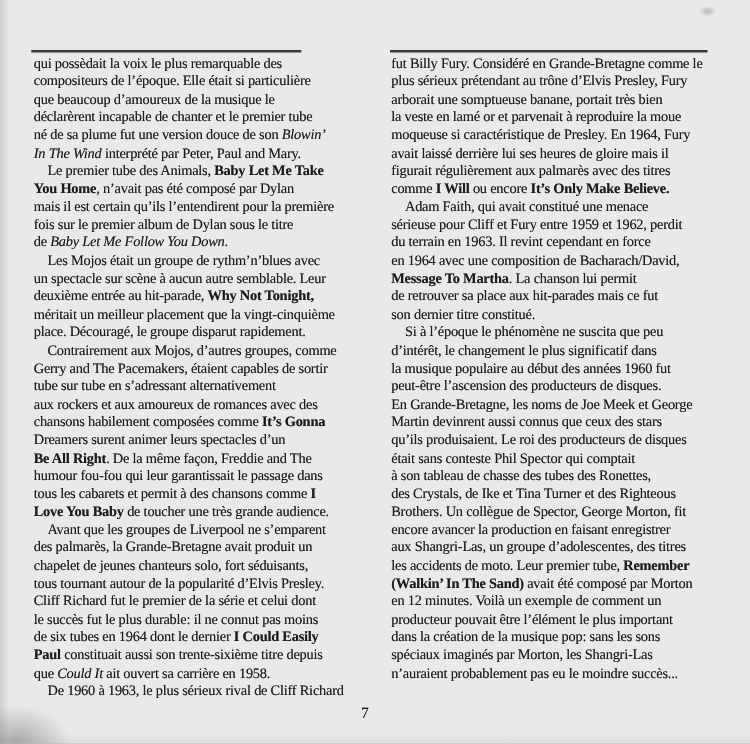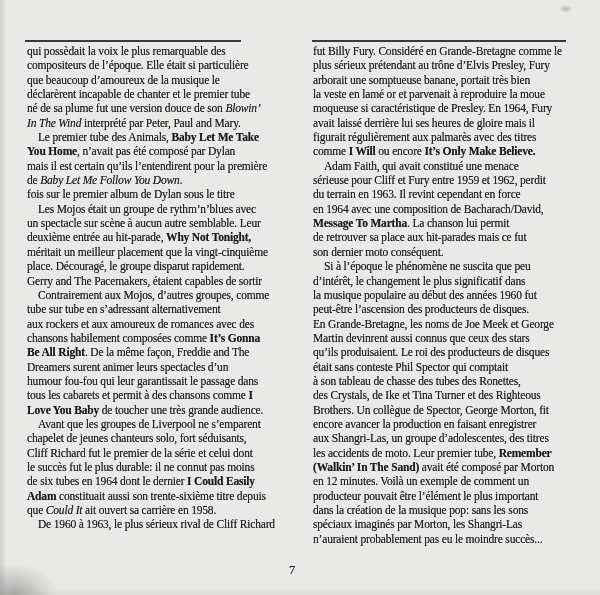--- a/index.html
+++ b/index.html
@@ -66,62 +66,64 @@
   <div class="col col-left">
       <div class="line"><span class="r">qui possèdait la voix le plus remarquable des</span></div>
       <div class="line"><span class="r">compositeurs de l’époque. Elle était si particulière</span></div>
       <div class="line"><span class="r">que beaucoup d’amoureux de la musique le</span></div>
       <div class="line"><span class="r">déclarèrent incapable de chanter et le premier tube</span></div>
       <div class="line"><span class="r">né de sa plume fut une version douce de son </span><span class="i">Blowin’</span></div>
       <div class="line"><span class="i">In The Wind</span><span class="r"> interprété par Peter, Paul and Mary.</span></div>
       <div class="line indent"><span class="r">Le premier tube des Animals, </span><span class="b">Baby Let Me Take</span></div>
       <div class="line"><span class="b">You Home</span><span class="r">, n’avait pas été composé par Dylan</span></div>
       <div class="line"><span class="r">mais il est certain qu’ils l’entendirent pour la première</span></div>
+      <div class="line"><span class="r">fois sur le premier album de Dylan sous le titre</span></div>
       <div class="line"><span class="r">de </span><span class="i">Baby Let Me Follow You Down</span><span class="r">.</span></div>
-      <div class="line"><span class="r">fois sur le premier album de Dylan sous le titre</span></div>
       <div class="line indent"><span class="r">Les Mojos était un groupe de rythm’n’blues avec</span></div>
       <div class="line"><span class="r">un spectacle sur scène à aucun autre semblable. Leur</span></div>
       <div class="line"><span class="r">deuxième entrée au hit-parade, </span><span class="b">Why Not Tonight,</span></div>
       <div class="line"><span class="r">méritait un meilleur placement que la vingt-cinquième</span></div>
       <div class="line"><span class="r">place. Découragé, le groupe disparut rapidement.</span></div>
+      <div class="line indent"><span class="r">Contrairement aux Mojos, d’autres groupes, comme</span></div>
       <div class="line"><span class="r">Gerry and The Pacemakers, étaient capables de sortir</span></div>
-      <div class="line indent"><span class="r">Contrairement aux Mojos, d’autres groupes, comme</span></div>
       <div class="line"><span class="r">tube sur tube en s’adressant alternativement</span></div>
       <div class="line"><span class="r">aux rockers et aux amoureux de romances avec des</span></div>
       <div class="line"><span class="r">chansons habilement composées comme </span><span class="b">It’s Gonna</span></div>
+      <div class="line"><span class="r">Dreamers surent animer leurs spectacles d’un</span></div>
       <div class="line"><span class="b">Be All Right</span><span class="r">. De la même façon, Freddie and The</span></div>
-      <div class="line"><span class="r">Dreamers surent animer leurs spectacles d’un</span></div>
       <div class="line"><span class="r">humour fou-fou qui leur garantissait le passage dans</span></div>
       <div class="line"><span class="r">tous les cabarets et permit à des chansons comme </span><span class="b">I</span></div>
       <div class="line"><span class="b">Love You Baby</span><span class="r"> de toucher une très grande audience.</span></div>
       <div class="line indent"><span class="r">Avant que les groupes de Liverpool ne s’emparent</span></div>
+      <div class="line"><span class="r">des palmarès, la Grande-Bretagne avait produit un</span></div>
       <div class="line"><span class="r">chapelet de jeunes chanteurs solo, fort séduisants,</span></div>
+      <div class="line"><span class="r">tous tournant autour de la popularité d’Elvis Presley.</span></div>
       <div class="line"><span class="r">Cliff Richard fut le premier de la série et celui dont</span></div>
       <div class="line"><span class="r">le succès fut le plus durable: il ne connut pas moins</span></div>
       <div class="line"><span class="r">de six tubes en 1964 dont le dernier </span><span class="b">I Could Easily</span></div>
-      <div class="line"><span class="b">Adam</span><span class="r"> constituait aussi son trente-sixième titre depuis</span></div>
+      <div class="line"><span class="b">Paul</span><span class="r"> constituait aussi son trente-sixième titre depuis</span></div>
       <div class="line"><span class="r">que </span><span class="i">Could It</span><span class="r"> ait ouvert sa carrière en 1958.</span></div>
       <div class="line indent"><span class="r">De 1960 à 1963, le plus sérieux rival de Cliff Richard</span></div>
     </div>
   <div class="col col-right">
       <div class="line"><span class="r">fut Billy Fury. Considéré en Grande-Bretagne comme le</span></div>
       <div class="line"><span class="r">plus sérieux prétendant au trône d’Elvis Presley, Fury</span></div>
       <div class="line"><span class="r">arborait une somptueuse banane, portait très bien</span></div>
       <div class="line"><span class="r">la veste en lamé or et parvenait à reproduire la moue</span></div>
       <div class="line"><span class="r">moqueuse si caractéristique de Presley. En 1964, Fury</span></div>
       <div class="line"><span class="r">avait laissé derrière lui ses heures de gloire mais il</span></div>
       <div class="line"><span class="r">figurait régulièrement aux palmarès avec des titres</span></div>
       <div class="line"><span class="r">comme </span><span class="b">I Will</span><span class="r"> ou encore </span><span class="b">It’s Only Make Believe.</span></div>
       <div class="line indent"><span class="r">Adam Faith, qui avait constitué une menace</span></div>
       <div class="line"><span class="r">sérieuse pour Cliff et Fury entre 1959 et 1962, perdit</span></div>
       <div class="line"><span class="r">du terrain en 1963. Il revint cependant en force</span></div>
       <div class="line"><span class="r">en 1964 avec une composition de Bacharach/David,</span></div>
       <div class="line"><span class="b">Message To Martha</span><span class="r">. La chanson lui permit</span></div>
       <div class="line"><span class="r">de retrouver sa place aux hit-parades mais ce fut</span></div>
-      <div class="line"><span class="r">son dernier moto conséquent.</span></div>
+      <div class="line"><span class="r">son dernier titre constitué.</span></div>
       <div class="line indent"><span class="r">Si à l’époque le phénomène ne suscita que peu</span></div>
       <div class="line"><span class="r">d’intérêt, le changement le plus significatif dans</span></div>
       <div class="line"><span class="r">la musique populaire au début des années 1960 fut</span></div>
       <div class="line"><span class="r">peut-être l’ascension des producteurs de disques.</span></div>
       <div class="line"><span class="r">En Grande-Bretagne, les noms de Joe Meek et George</span></div>
       <div class="line"><span class="r">Martin devinrent aussi connus que ceux des stars</span></div>
       <div class="line"><span class="r">qu’ils produisaient. Le roi des producteurs de disques</span></div>
       <div class="line"><span class="r">était sans conteste Phil Spector qui comptait</span></div>
       <div class="line"><span class="r">à son tableau de chasse des tubes des Ronettes,</span></div>
       <div class="line"><span class="r">des Crystals, de Ike et Tina Turner et des Righteous</span></div>

